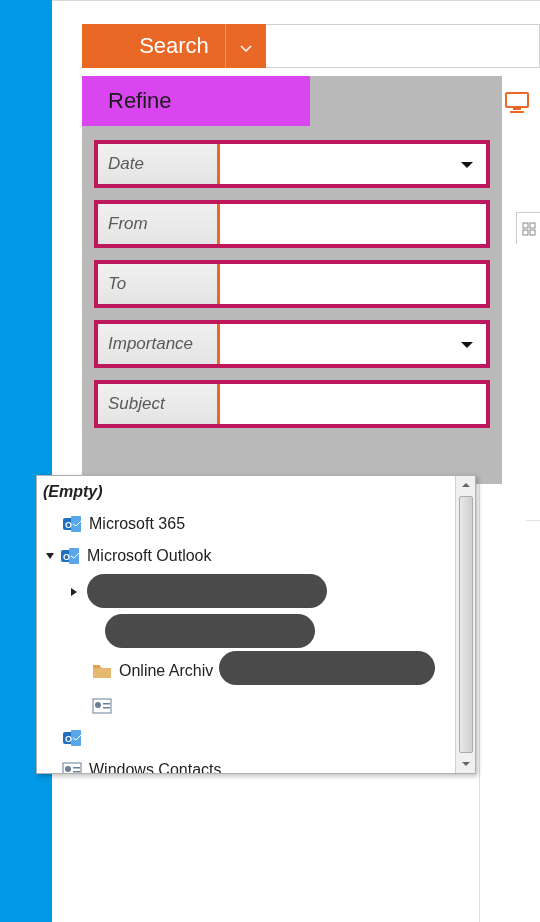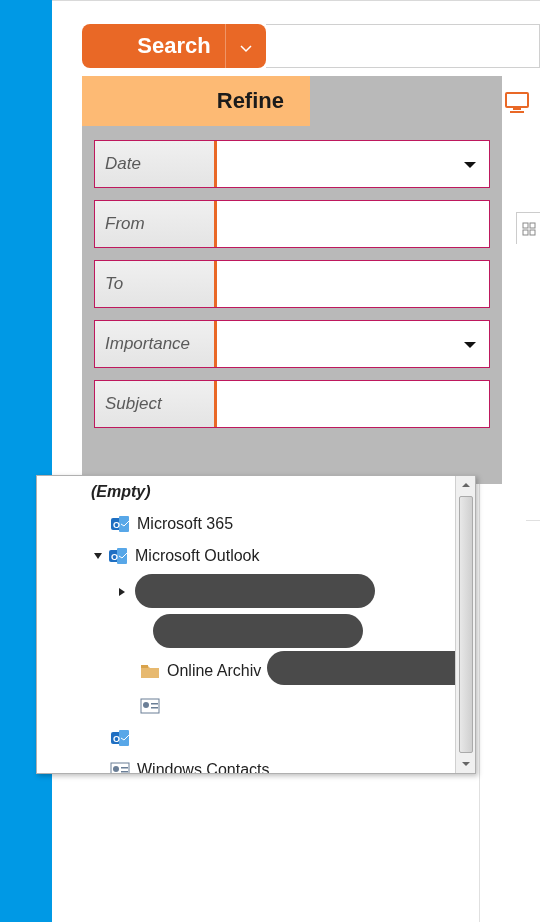--- a/index.html
+++ b/index.html
@@ -34,27 +34,26 @@
       right: 0;
       height: 44px;
       display: flex;
       align-items: stretch;
     }
     .search-btn {
       width: 184px;
       background: #e96826;
       color: #fff;
       font-size: 22px;
-      font-weight: 700;
+      font-weight: 400;
       display: flex;
       align-items: center;
       justify-content: center;
       position: relative;
       cursor: pointer;
-      border-radius: 8px;
     }
     .search-btn .divider {
       position: absolute;
       right: 40px; top: 0; bottom: 0;
       width: 1px;
       background: rgba(255,255,255,0.3);
     }
     .search-btn .caret {
       position: absolute;
       right: 14px; top: 50%;
@@ -97,37 +96,36 @@
     }
     .refine-panel {
       position: absolute;
       left: 30px; top: 76px;
       width: 420px;
       background: #b9b9b9;
       padding-bottom: 30px;
     }
     .refine-tab {
       display: inline-block;
-      background: #fdba74;
+      background: #d946ef;
       color: #1b1b1b;
       font-size: 22px;
-      font-weight: 700;
+      font-weight: 400;
       padding: 12px 26px 12px 26px;
       width: 228px;
-      text-align: right;
     }
     .refine-body {
       padding: 14px 12px 14px 12px;
     }
     .field-row {
       display: flex;
       align-items: stretch;
       height: 48px;
       margin-bottom: 12px;
-      border: 1px solid #be185d;
+      border: 4px solid #be185d;
     }
     .field-label {
       width: 122px;
       background: linear-gradient(#f0f0f0,#e4e4e4);
       border-right: 3px solid #e96826;
       display: flex; align-items: center;
       padding-left: 10px;
       font-size: 17px;
       font-style: italic;
       color: #5a5a5a;
@@ -151,21 +149,20 @@
     .dropdown-popup {
       position: absolute;
       left: -46px; top: 399px;
       width: 440px;
       height: 299px;
       background: #fff;
       border: 1px solid #b0b0b0;
       box-shadow: 2px 2px 5px rgba(0,0,0,0.25);
       z-index: 10;
       display: flex;
-      padding-left: 48px;
     }
     .dd-content {
       flex: 1;
       position: relative;
       overflow: hidden;
     }
     .dd-node {
       display: flex;
       align-items: center;
       height: 32px;

